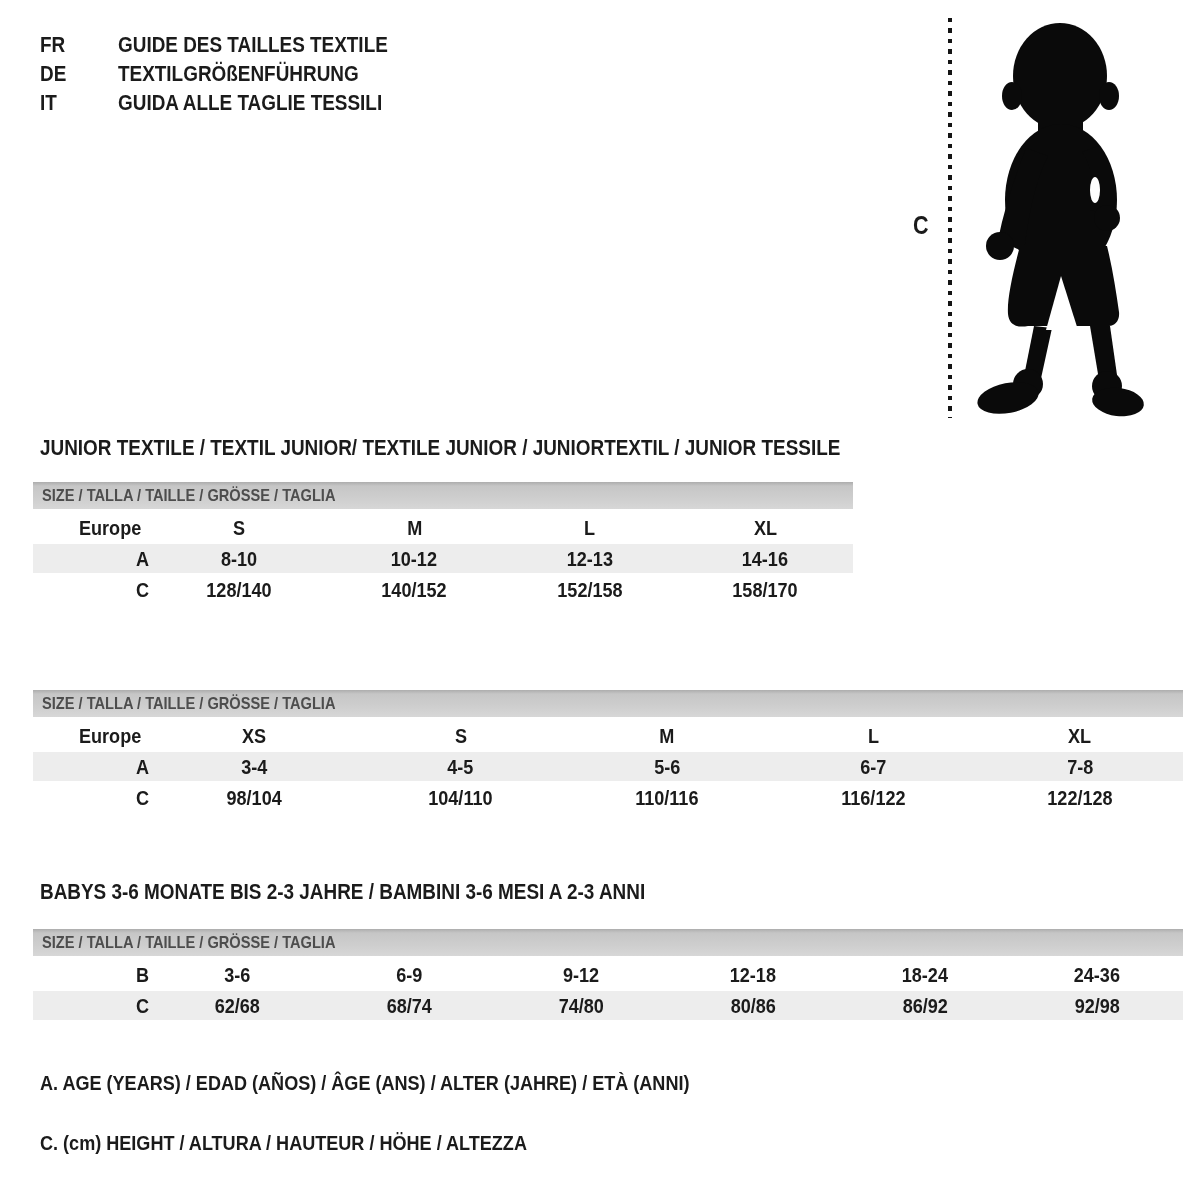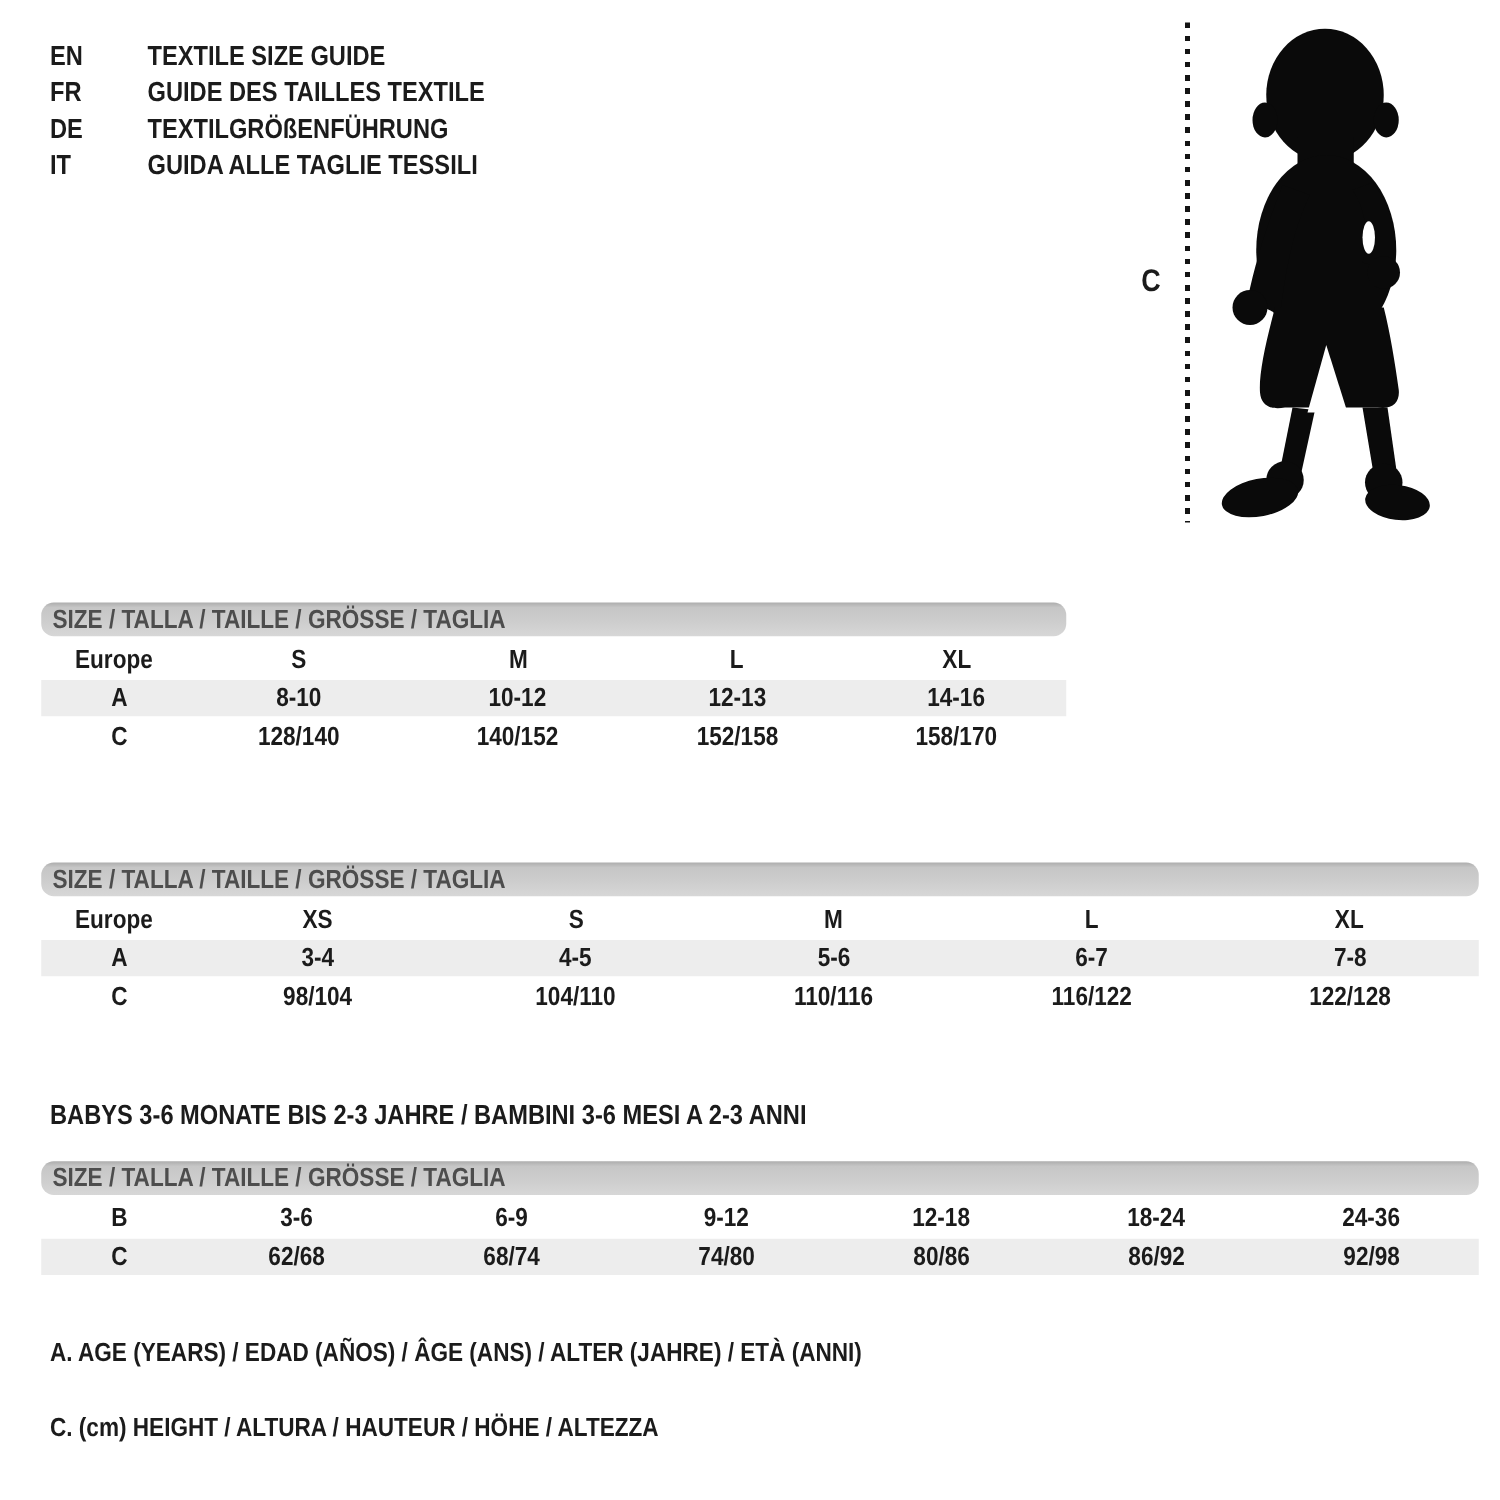--- a/index.html
+++ b/index.html
@@ -22,40 +22,36 @@
   .baby-svg { position:absolute; left:962px; top:14px; }
 
   
   .sec-title { position:absolute; left:40px; font-weight:bold; font-size:22px; line-height:24px; }
   .sub { font-size:14px; vertical-align:-4px; }
 
   
   .size-table { position:absolute; left:33px; }
   .size-bar { height:27px; display:flex; align-items:center; padding-left:9px;
     background:linear-gradient(180deg,#adadad 0px,#c6c6c6 4px,#cecece 60%,#d7d7d7 100%);
-    color:#4d4d4d; font-weight:bold; font-size:21px; box-sizing:border-box;border-radius:10px; }
+    color:#4d4d4d; font-weight:bold; font-size:17px; box-sizing:border-box; }
   .t-rows { margin-top:4px; }
   .t-row { display:flex; height:29px; align-items:center; margin-bottom:2px; font-weight:bold; font-size:21px; }
   .t-row.alt { background:#ededed; }
-  .c0 { width:118px; padding-left:9px; box-sizing:border-box; text-align:center; }
+  .c0 { width:118px; padding-left:9px; box-sizing:border-box; text-align:right; }
   .c  { flex:1; text-align:center; }
 
   
   .note-line { position:absolute; left:40px; font-weight:bold; font-size:21px; line-height:24px; }
 </style>
 </head>
 <body>
 
 <div class="page">
 
   <div class="lang-block">
-    <div class="lang-row">
-      <span class="lang-code"><span class="cond">EN</span></span>
-      <span class="cond">TEXTILE SIZE GUIDE</span>
-    </div>
     <div class="lang-row">
       <span class="lang-code"><span class="cond">FR</span></span>
       <span class="cond">GUIDE DES TAILLES TEXTILE</span>
     </div>
     <div class="lang-row">
       <span class="lang-code"><span class="cond">DE</span></span>
       <span class="cond">TEXTILGRÖßENFÜHRUNG</span>
     </div>
     <div class="lang-row">
       <span class="lang-code"><span class="cond">IT</span></span>
@@ -83,20 +79,23 @@
       <circle cx="145" cy="372" r="15"></circle>
       <ellipse cx="46" cy="384" rx="31" ry="15" transform="rotate(-11 46 384)"></ellipse>
       <ellipse cx="156" cy="388" rx="26" ry="14" transform="rotate(7 156 388)"></ellipse>
     </g>
 
     <path d="M84,316 L99,262 L116,316 Z" fill="#ffffff"></path>
 
     <ellipse cx="133" cy="176" rx="5" ry="13" fill="#ffffff"></ellipse>
   </svg>
 
+  <div class="sec-title" style="top:436px;">
+    <span class="cond">JUNIOR TEXTILE / TEXTIL JUNIOR/ TEXTILE JUNIOR / JUNIORTEXTIL / JUNIOR TESSILE</span>
+  </div>
   <div class="size-table" style="top:482px; width:820px;">
     <div class="size-bar">
       <span class="cond">SIZE / TALLA / TAILLE / GRÖSSE / TAGLIA</span>
     </div>
     <div class="t-rows">
       <div class="t-row">
         <div class="c0"><span class="cond">Europe</span></div>
         <div class="c"><span class="cond cc">S</span></div>
         <div class="c"><span class="cond cc">M</span></div>
         <div class="c"><span class="cond cc">L</span></div>

